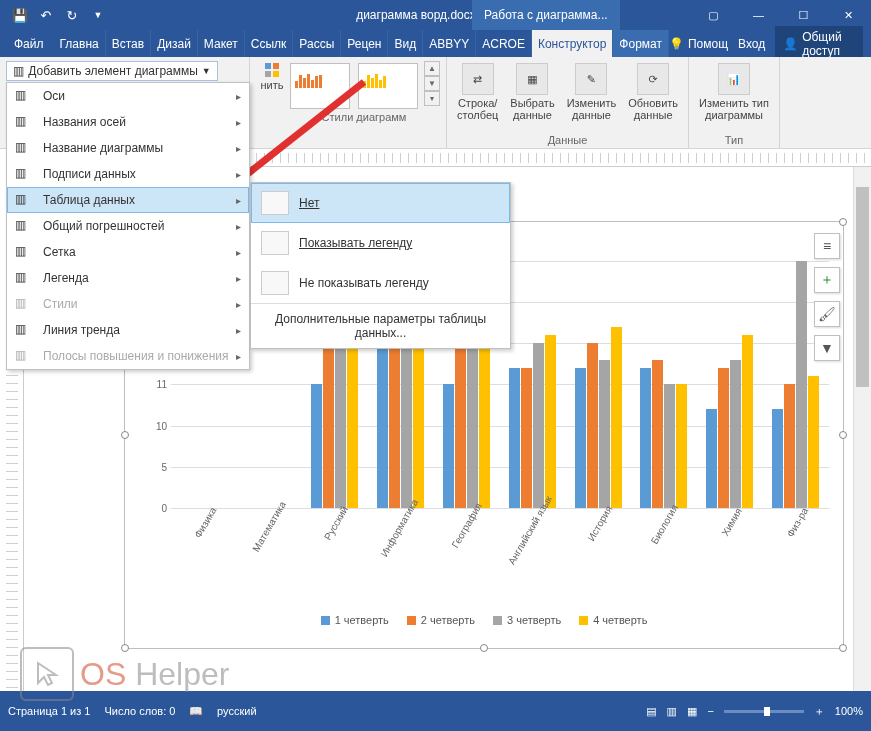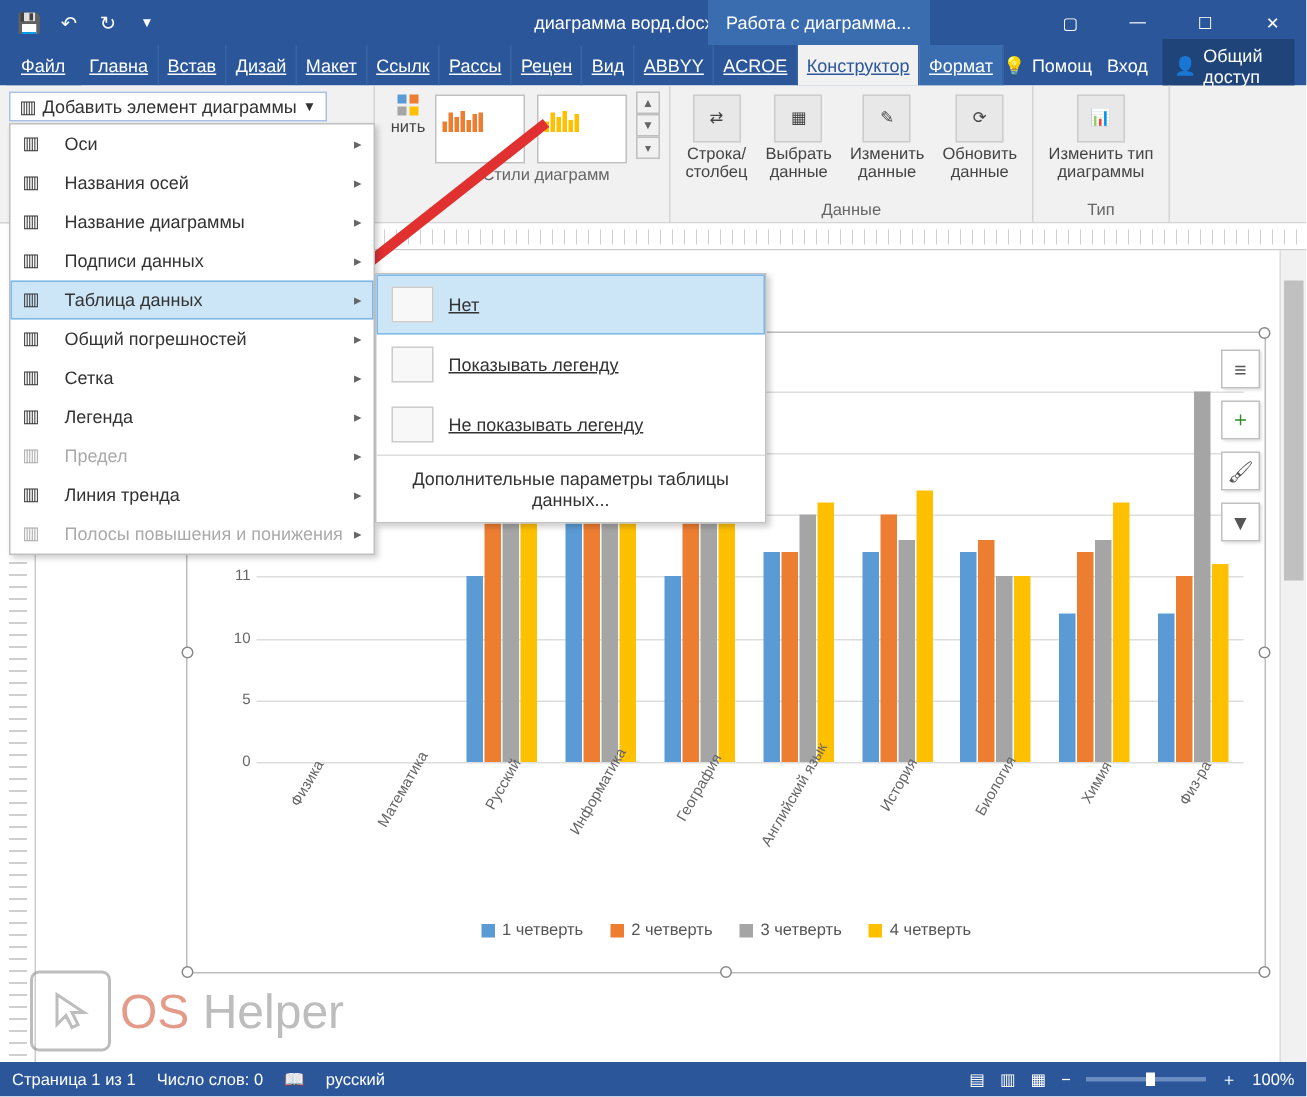--- a/index.html
+++ b/index.html
@@ -9,21 +9,21 @@
 .titlebar { height: 30px; background: #2b579a; color: #fff; display: flex; align-items: center; position: relative; }
 .qat { display: flex; align-items: center; gap: 2px; padding-left: 8px; }
 .qat-btn { width: 24px; height: 24px; display: flex; align-items: center; justify-content: center; color: #fff; font-size: 13px; }
 .titlebar-center { position: absolute; left: 0; right: 0; text-align: center; color: #fff; font-size: 12px; pointer-events: none; }
 .titlebar-tool { position: absolute; left: 472px; top: 0; background: #3a6cb0; padding: 0 12px; height: 30px; display: flex; align-items: center; font-size: 12px; }
 .winbtns { position: absolute; right: 0; top: 0; display: flex; }
 .winbtn { width: 45px; height: 30px; display: flex; align-items: center; justify-content: center; color: #fff; font-size: 11px; }
 
 
 .ribtabs { height: 27px; background: #2b579a; display: flex; align-items: stretch; padding-left: 4px; color: #fff; position: relative; }
-.ribtab { padding: 0 6px; display: flex; align-items: center; font-size: 12px; border-right: 1px solid #3765a3; text-decoration: underline; }
+.ribtab { padding: 0 6px; display: flex; align-items: center; font-size: 12px; border-right: 1px solid #3765a3; }
 .ribtab.active { background: #f1f1f1; color: #2b579a; }
 .ribtab.file { background: #2b579a; border:none; padding: 0 10px; }
 .ribtab-right { margin-left: auto; display: flex; align-items: center; gap: 10px; padding-right: 8px; }
 .ribtab-right span { display: flex; align-items: center; gap: 4px; }
 .share-btn { background: #1e4479; padding: 4px 8px; border-radius: 0; display: flex; align-items: center; gap: 4px; }
 
 
 .ribbon { height: 92px; background: #f1f1f1; border-bottom: 1px solid #d4d4d4; display: flex; position: relative; }
 .ribgroup { border-right: 1px solid #d4d4d4; padding: 4px 6px 2px; display: flex; flex-direction: column; align-items: center; }
 .ribgroup-label { font-size: 11px; color: #666; margin-top: auto; text-align: center; }
@@ -76,21 +76,21 @@
 .xtick { position:absolute; top:100%; left:50%; transform: rotate(-60deg) translate(-70%, 0); transform-origin: top left; font-size:10px; color:#666; white-space:nowrap; margin-top:6px; }
 .legend { position:absolute; bottom: 22px; left:0; right:0; display:flex; justify-content:center; gap:18px; font-size:11px; color:#555; }
 .legend span { display:flex; align-items:center; gap:5px; }
 .sw { width:9px; height:9px; display:inline-block; }
 
 
 .chart-side { position: absolute; right: 8px; top: 66px; display:flex; flex-direction:column; gap:8px; }
 .chart-side div { width:26px; height:26px; background:#fff; border:1px solid #c0c0c0; box-shadow: 1px 1px 2px rgba(0,0,0,0.15); display:flex; align-items:center; justify-content:center; font-size:14px; color:#555; }
 
 
-.status { position:absolute; left:0; right:0; bottom:0; height:23px; background:#2b579a; color:#fff; display:flex; align-items:center; font-size:11px; padding:0 8px; gap:14px;justify-content:flex-end; }
+.status { position:absolute; left:0; right:0; bottom:0; height:40px; background:#2b579a; color:#fff; display:flex; align-items:center; font-size:11px; padding:0 8px; gap:14px;justify-content:flex-end; }
 .status .right { margin-left:auto; display:flex; align-items:center; gap:10px; }
 .zoom-slider { width:80px; height:3px; background:#6b8cc0; position:relative; }
 .zoom-slider::before { content:''; position:absolute; left:50%; top:-3px; width:6px; height:9px; background:#fff; }
 
 
 .vscroll { position:absolute; right:0; top:167px; bottom:23px; width:18px; background:#f1f1f1; border-left:1px solid #ddd; }
 .vscroll .thumb { position:absolute; left:2px; right:2px; top:20px; height:200px; background:#c0c0c0; }
 
 
 .watermark { position:absolute; left:20px; bottom:30px; display:flex; align-items:center; gap:6px; opacity:0.55; z-index:30; }
@@ -273,21 +273,21 @@
       <span>Сетка</span>
       <span class="arrow">▸</span>
     </div>
     <div class="dd-item">
       <span class="dd-ico">▥</span>
       <span>Легенда</span>
       <span class="arrow">▸</span>
     </div>
     <div class="dd-item disabled">
       <span class="dd-ico">▥</span>
-      <span>Предел</span>
+      <span>Стили</span>
       <span class="arrow">▸</span>
     </div>
     <div class="dd-item">
       <span class="dd-ico">▥</span>
       <span>Линия тренда</span>
       <span class="arrow">▸</span>
     </div>
     <div class="dd-item disabled">
       <span class="dd-ico">▥</span>
       <span>Полосы повышения и понижения</span>
@@ -299,21 +299,21 @@
     <div class="sub-item hover">
       <span class="sub-ico"></span>
       <span style="text-decoration:underline">Нет</span>
     </div>
     <div class="sub-item">
       <span class="sub-ico"></span>
       <span style="text-decoration:underline">Показывать легенду</span>
     </div>
     <div class="sub-item">
       <span class="sub-ico"></span>
-      <span style="text-decoration:underline">Не показывать легенду</span>
+      <span style="">Не показывать легенду</span>
     </div>
     <div class="sub-more">Дополнительные параметры таблицы данных...</div>
   </div>
 
 <svg class="red-arrow" width="170" height="130">
   <defs>
       <marker id="ah" markerWidth="12" markerHeight="12" refX="2" refY="6" orient="auto">
         <path d="M0,0 L12,6 L0,12 Z" fill="#e03030"></path>
       </marker>
     </defs>

